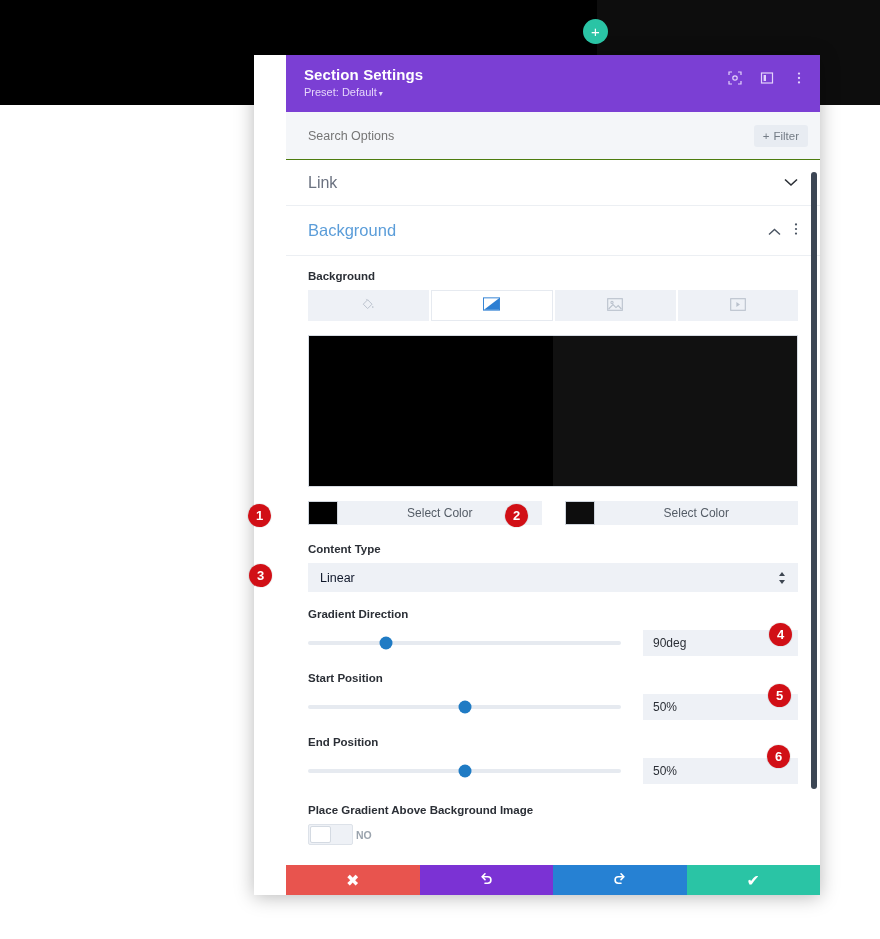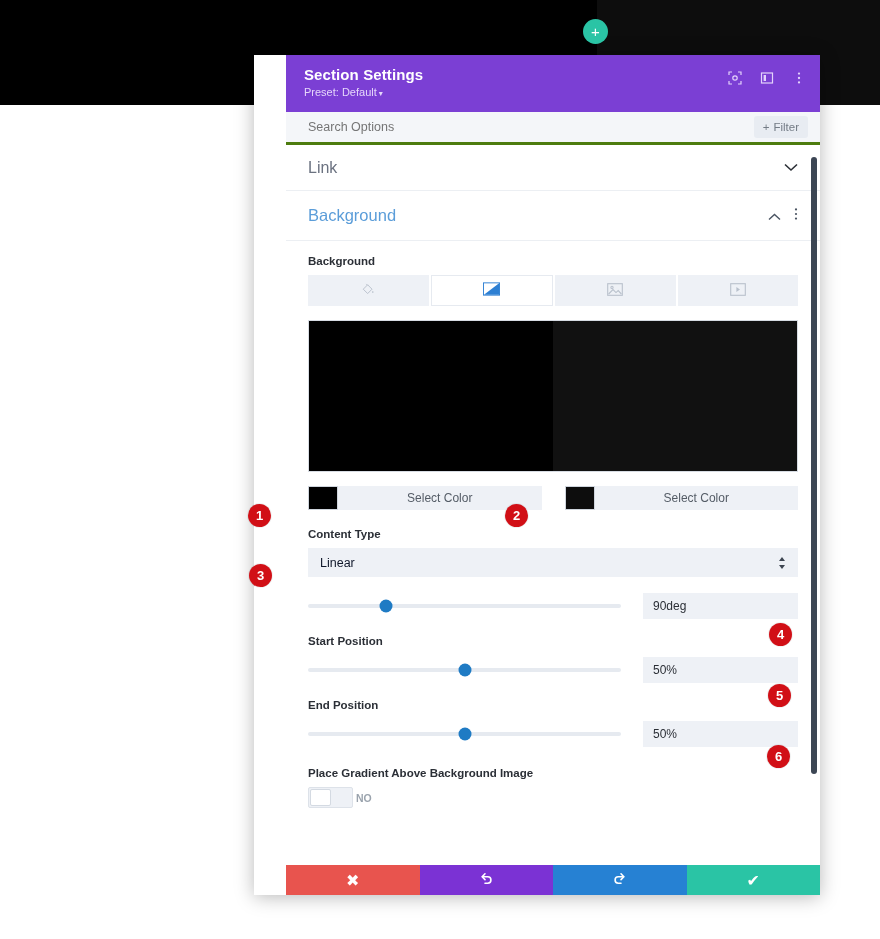--- a/index.html
+++ b/index.html
@@ -63,21 +63,21 @@
   .tabbar {
     background: #7b32d4; height: 30px; display: flex; flex: none;
   }
   .tab {
     padding: 0 18px; height: 30px; line-height: 30px;
     color: #ffffff; font-size: 12.5px; font-weight: bold;
   }
   .tab.active { background: #8e46e0; }
 
   .searchbar {
-    height: 33px; background: #f4f6f9; border-bottom: 3px solid #4d7c0f;
+    height: 48px; background: #f4f6f9; border-bottom: 1px solid #4d7c0f;
     display: flex; align-items: center; padding: 0 12px 0 22px;
     flex: none; position: relative;
   }
   .search-input {
     flex: 1; border: none; background: transparent; outline: none;
     font-size: 12.5px; color: #8b949e;
     font-family: "Liberation Sans", sans-serif;
   }
   .filter-btn {
     background: #e8ecf2; color: #737b85; font-size: 11.5px;
@@ -334,20 +334,21 @@
                 <svg width="8" height="12" viewBox="0 0 8 12" fill="currentColor">
                     <path d="M4 0 7 4H1z"></path>
                     <path d="M4 12 1 8h6z"></path>
                   </svg>
               </span>
             </div>
           </div>
         </div>
 
         <div style="margin-top:16px">
+          <div class="field-label">Gradient Direction</div>
           <div class="slider-row">
             <div class="slider-track">
               <div class="slider-knob" id="knob-dir" style="left: 25%;"></div>
             </div>
             <div class="slider-val">90deg</div>
           </div>
         </div>
 
         <div style="margin-top:16px">
           <div class="field-label">Start Position</div>

